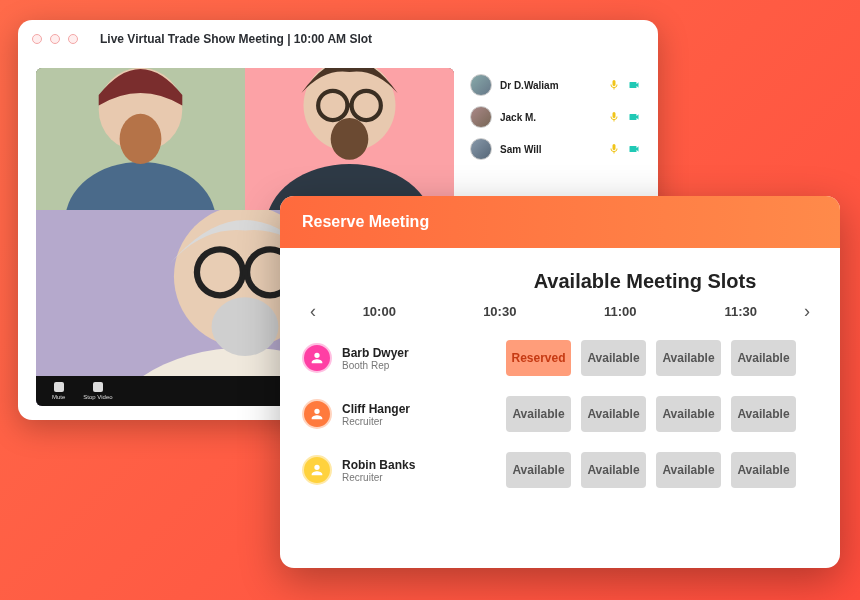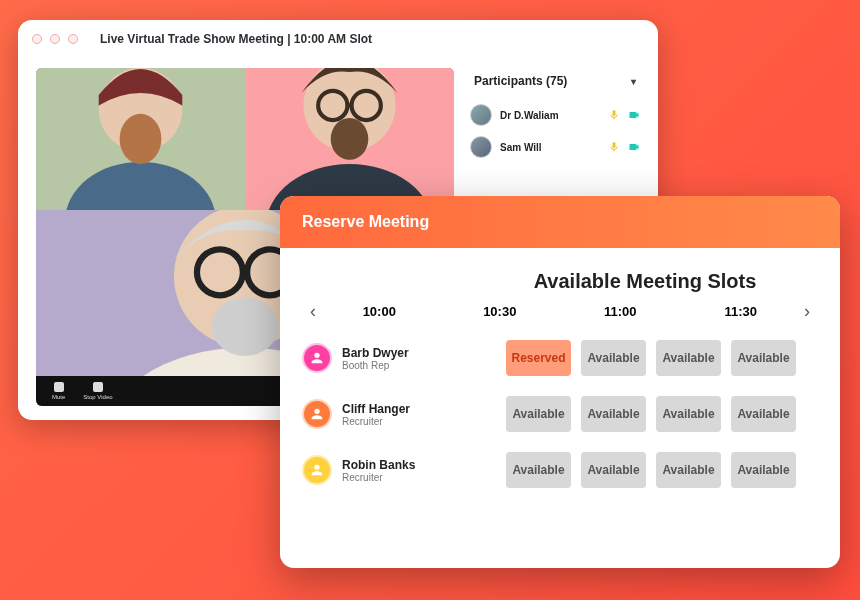--- a/index.html
+++ b/index.html
@@ -77,21 +77,21 @@
     background: linear-gradient(90deg,#ff6a3d 0%, #ff8a4a 100%);
     color:#fff; font-weight:800; font-size:16px;
     display:flex; align-items:center; padding:0 22px;
   }
   .reserve-body { padding: 12px 22px 18px 22px; }
   .slots-title { text-align:center; font-size:20px; font-weight:800; color:#222; margin: 10px 0 2px 170px; }
 
   .date-row { display:flex; align-items:center; margin-top:8px; }
   .date-label { width: 160px; font-size:18px; font-weight:800; color:#333; letter-spacing:0.5px; }
   .nav-arrow { width:22px; text-align:center; font-size:18px; color:#555; cursor:pointer; user-select:none; }
-  .time-head { flex:1; display:grid; grid-template-columns: repeat(4,1fr); gap:10px; text-align:center; font-size:13px; font-weight:700; color:#000000; }
+  .time-head { flex:1; display:grid; grid-template-columns: repeat(4,1fr); gap:10px; text-align:center; font-size:13px; font-weight:700; color:#404040; }
 
   .grid-rows { margin-top:18px; display:flex; flex-direction:column; gap:20px; }
   .slot-row { display:flex; align-items:center; }
   .rep-col { width:182px; display:flex; align-items:center; gap:10px; }
   .rep-avatar { width:30px; height:30px; border-radius:50%; border:2px solid #ffd1c2; background:#fff; display:flex; align-items:center; justify-content:center; }
   .rep-avatar.pink { background:#ff3fa4; border-color:#ffc0e2;}
   .rep-avatar.orange { background:#ff7a3d; border-color:#ffd4bf;}
   .rep-avatar.yellow { background:#ffd23d; border-color:#ffe9a8;}
   .rep-avatar svg { width:16px; height:16px; }
   .rep-text { display:flex; flex-direction:column; }
@@ -173,27 +173,37 @@
             <span>Participants</span>
           </div>
         <div class="tb-item">
             <span class="tb-icon"></span>
             <span>Chat</span>
           </div>
       </div>
     </div>
 
     <div class="participants">
-      <div class="participants-header">
-        <span>Participants (75)</span>
-        <span class="chev">▾</span>
-      </div>
       <div class="p-row">
         <span class="p-avatar"></span>
         <span class="p-name">Dr D.Waliam</span>
+        <span class="mic-icon">
+            <svg viewBox="0 0 24 24">
+              <path fill="#f0c418" d="M12 14a3 3 0 0 0 3-3V5a3 3 0 0 0-6 0v6a3 3 0 0 0 3 3zm5-3a5 5 0 0 1-10 0H5a7 7 0 0 0 6 6.9V21h2v-3.1A7 7 0 0 0 19 11z"></path>
+            </svg>
+          </span>
+        <span class="cam-icon">
+            <svg viewBox="0 0 24 24">
+              <path fill="#20c9b5" d="M17 10.5V7a1 1 0 0 0-1-1H4a1 1 0 0 0-1 1v10a1 1 0 0 0 1 1h12a1 1 0 0 0 1-1v-3.5l4 4v-11z"></path>
+            </svg>
+          </span>
+      </div>
+      <div class="p-row">
+        <span class="p-avatar" style="background:linear-gradient(135deg,#a88,#765);"></span>
+        <span class="p-name">Jack M.</span>
         <span class="mic-icon">
             <svg viewBox="0 0 24 24">
               <path fill="#f0c418" d="M12 14a3 3 0 0 0 3-3V5a3 3 0 0 0-6 0v6a3 3 0 0 0 3 3zm5-3a5 5 0 0 1-10 0H5a7 7 0 0 0 6 6.9V21h2v-3.1A7 7 0 0 0 19 11z"></path>
             </svg>
           </span>
         <span class="cam-icon">
             <svg viewBox="0 0 24 24">
               <path fill="#20c9b5" d="M17 10.5V7a1 1 0 0 0-1-1H4a1 1 0 0 0-1 1v10a1 1 0 0 0 1 1h12a1 1 0 0 0 1-1v-3.5l4 4v-11z"></path>
             </svg>
           </span>

